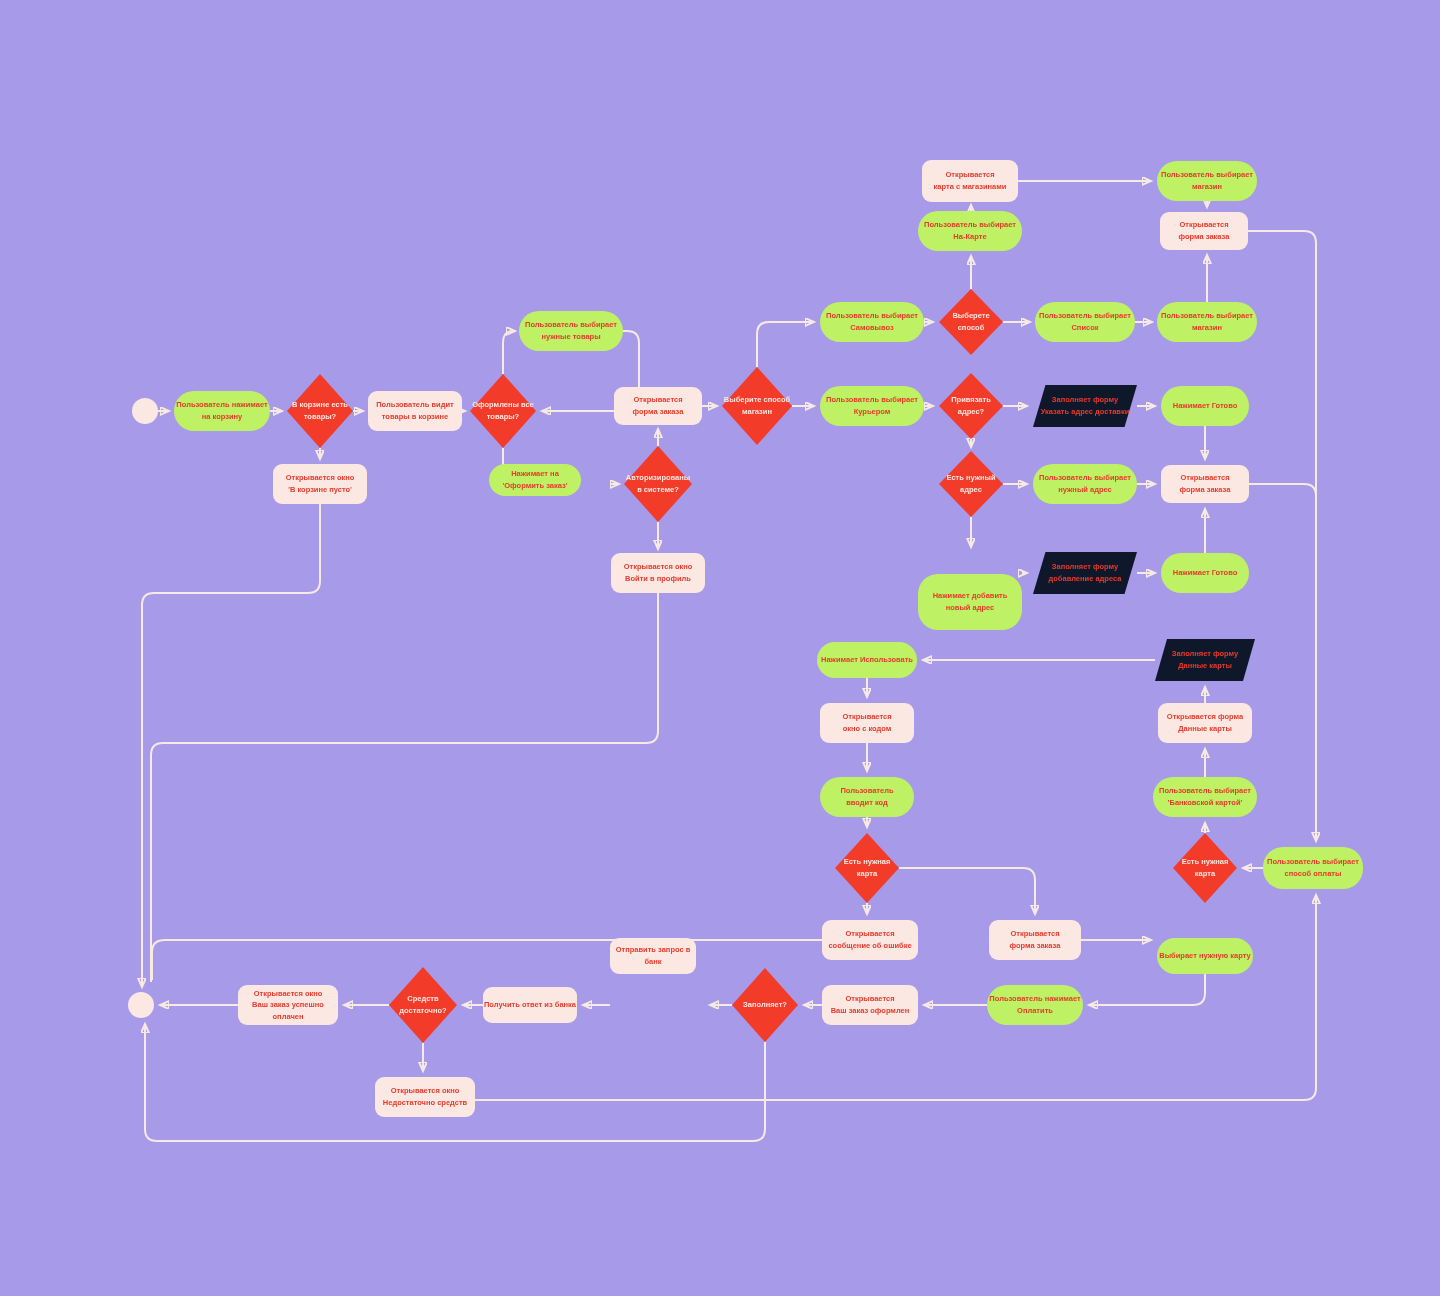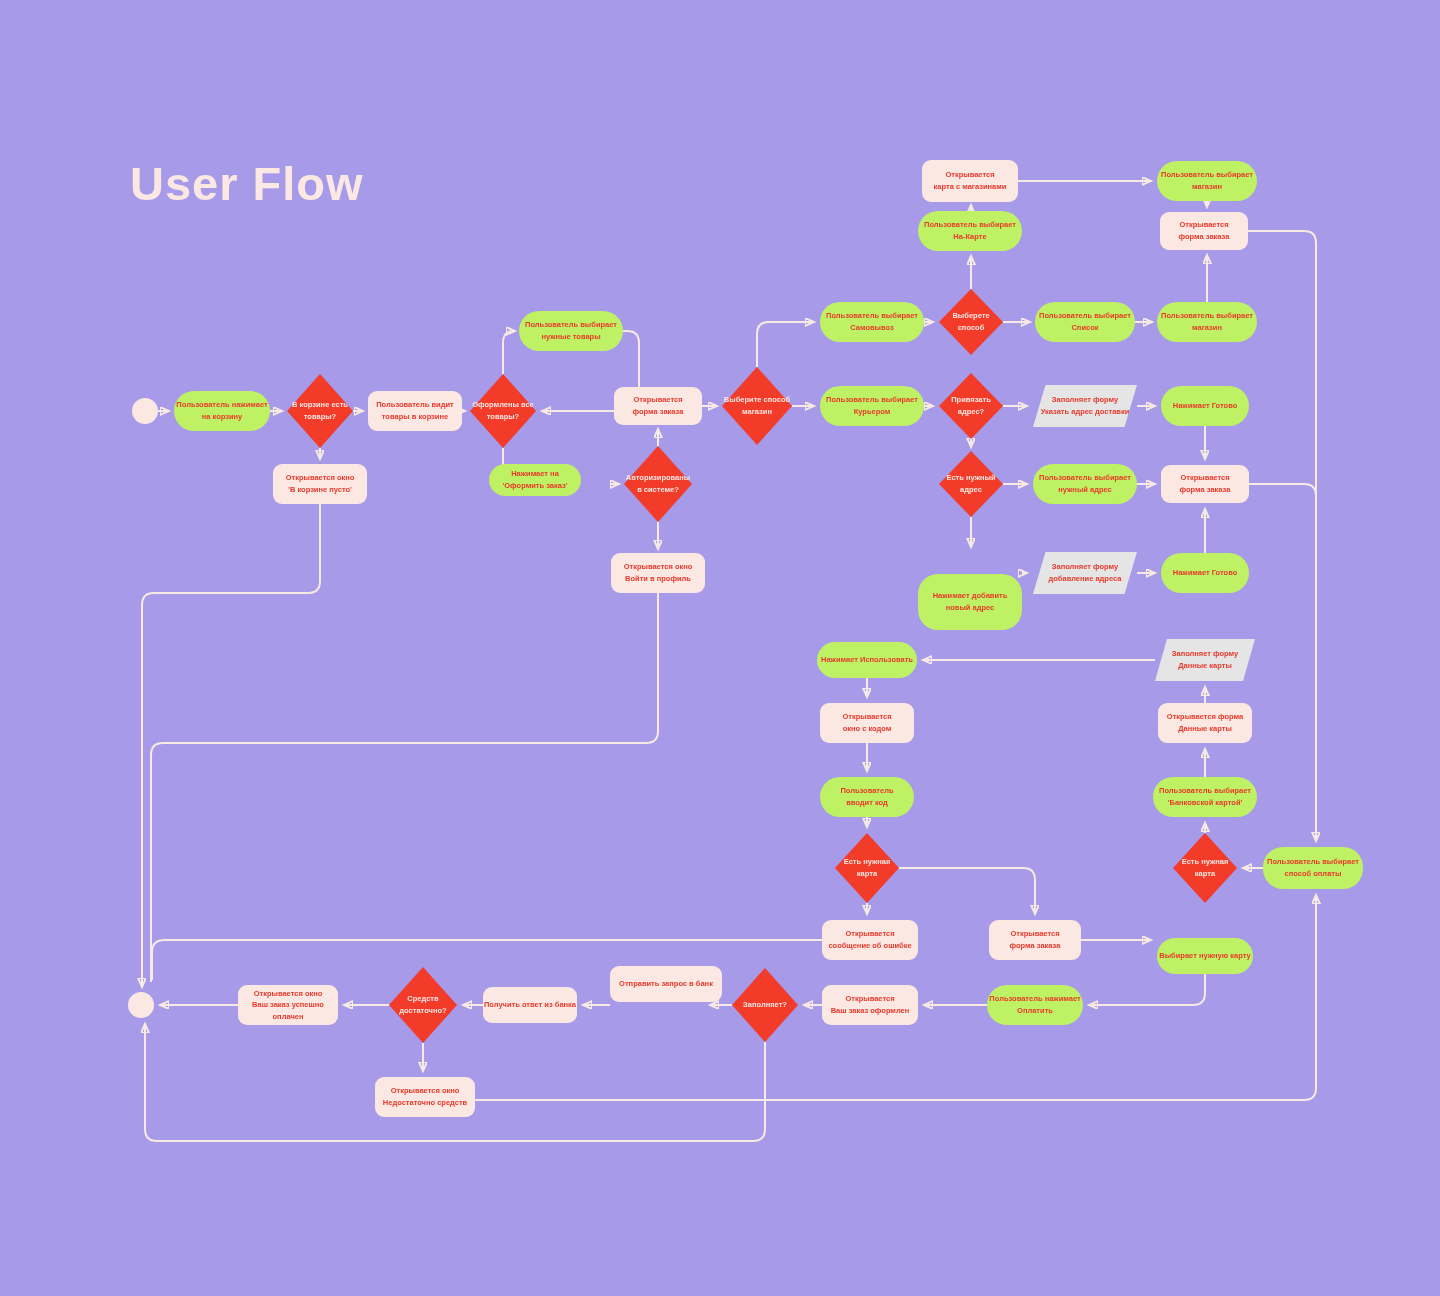--- a/index.html
+++ b/index.html
@@ -7,32 +7,31 @@
           font-family:"Liberation Sans",sans-serif;}
   .title{position:absolute;left:130px;top:158px;margin:0;
          font:700 47px/1.1 "Liberation Sans",sans-serif;color:#FBE8E3;letter-spacing:1px;}
   svg.connectors{position:absolute;left:0;top:0;width:1440px;height:1296px;}
   svg.connectors path{stroke:#F7E9E3;stroke-width:2;fill:none;}
   .node{position:absolute;display:flex;align-items:center;justify-content:center;
         text-align:center;color:#E83A2B;font:700 7.5px/1.55 "Liberation Sans",sans-serif;}
   .lbl{white-space:pre-line;position:relative;z-index:1;}
   .action{background:#bef264;border-radius:20px;}
   .screen{background:#FBE8E3;border-radius:9px;}
-  .input{background:#e5e5e5;clip-path:polygon(12% 0,100% 0,88% 100%,0 100%);}
+  .input{background:#0f172a;clip-path:polygon(12% 0,100% 0,88% 100%,0 100%);}
   .terminal{background:#FBE8E3;border-radius:50%;}
   .decision{color:#FCE7E1;}
   .decision .shape{position:absolute;inset:0;background:#F33B2A;
                    clip-path:polygon(50% 0,100% 50%,50% 100%,0 50%);}
 </style>
 </head>
 <body>
 
 <div class="canvas">
 
-  <h1 class="title">User Flow</h1>
 
   <svg class="connectors">
     <defs>
       <marker id="ah" markerWidth="12" markerHeight="10" refX="8" refY="4" orient="auto" markerUnits="userSpaceOnUse">
         <path d="M0 0 L9 4 L0 8 Z" fill="#F7E9E3" stroke="none"></path>
       </marker>
     </defs>
     <path d="M158 411 H168" marker-end="url(#ah)"></path>
     <path d="M270 411 H281" marker-end="url(#ah)"></path>
     <path d="M353 411 H362" marker-end="url(#ah)"></path>
@@ -315,21 +314,21 @@
   <div class="node screen" style="left:822px;top:985px;width:96px;height:40px">
       <span class="lbl">Открывается
 Ваш заказ оформлен</span>
     </div>
 
   <div class="node decision" style="left:732px;top:968px;width:66px;height:74px">
       <span class="shape"></span>
       <span class="lbl">Заполняет?</span>
     </div>
 
-  <div class="node screen" style="left:610px;top:966px;width:112px;height:36px">
+  <div class="node screen" style="left:610px;top:938px;width:86px;height:36px">
       <span class="lbl">Отправить запрос в банк</span>
     </div>
 
   <div class="node screen" style="left:483px;top:987px;width:94px;height:36px">
       <span class="lbl">Получить ответ из банка</span>
     </div>
 
   <div class="node decision" style="left:389px;top:967px;width:68px;height:76px">
       <span class="shape"></span>
       <span class="lbl">Средств

